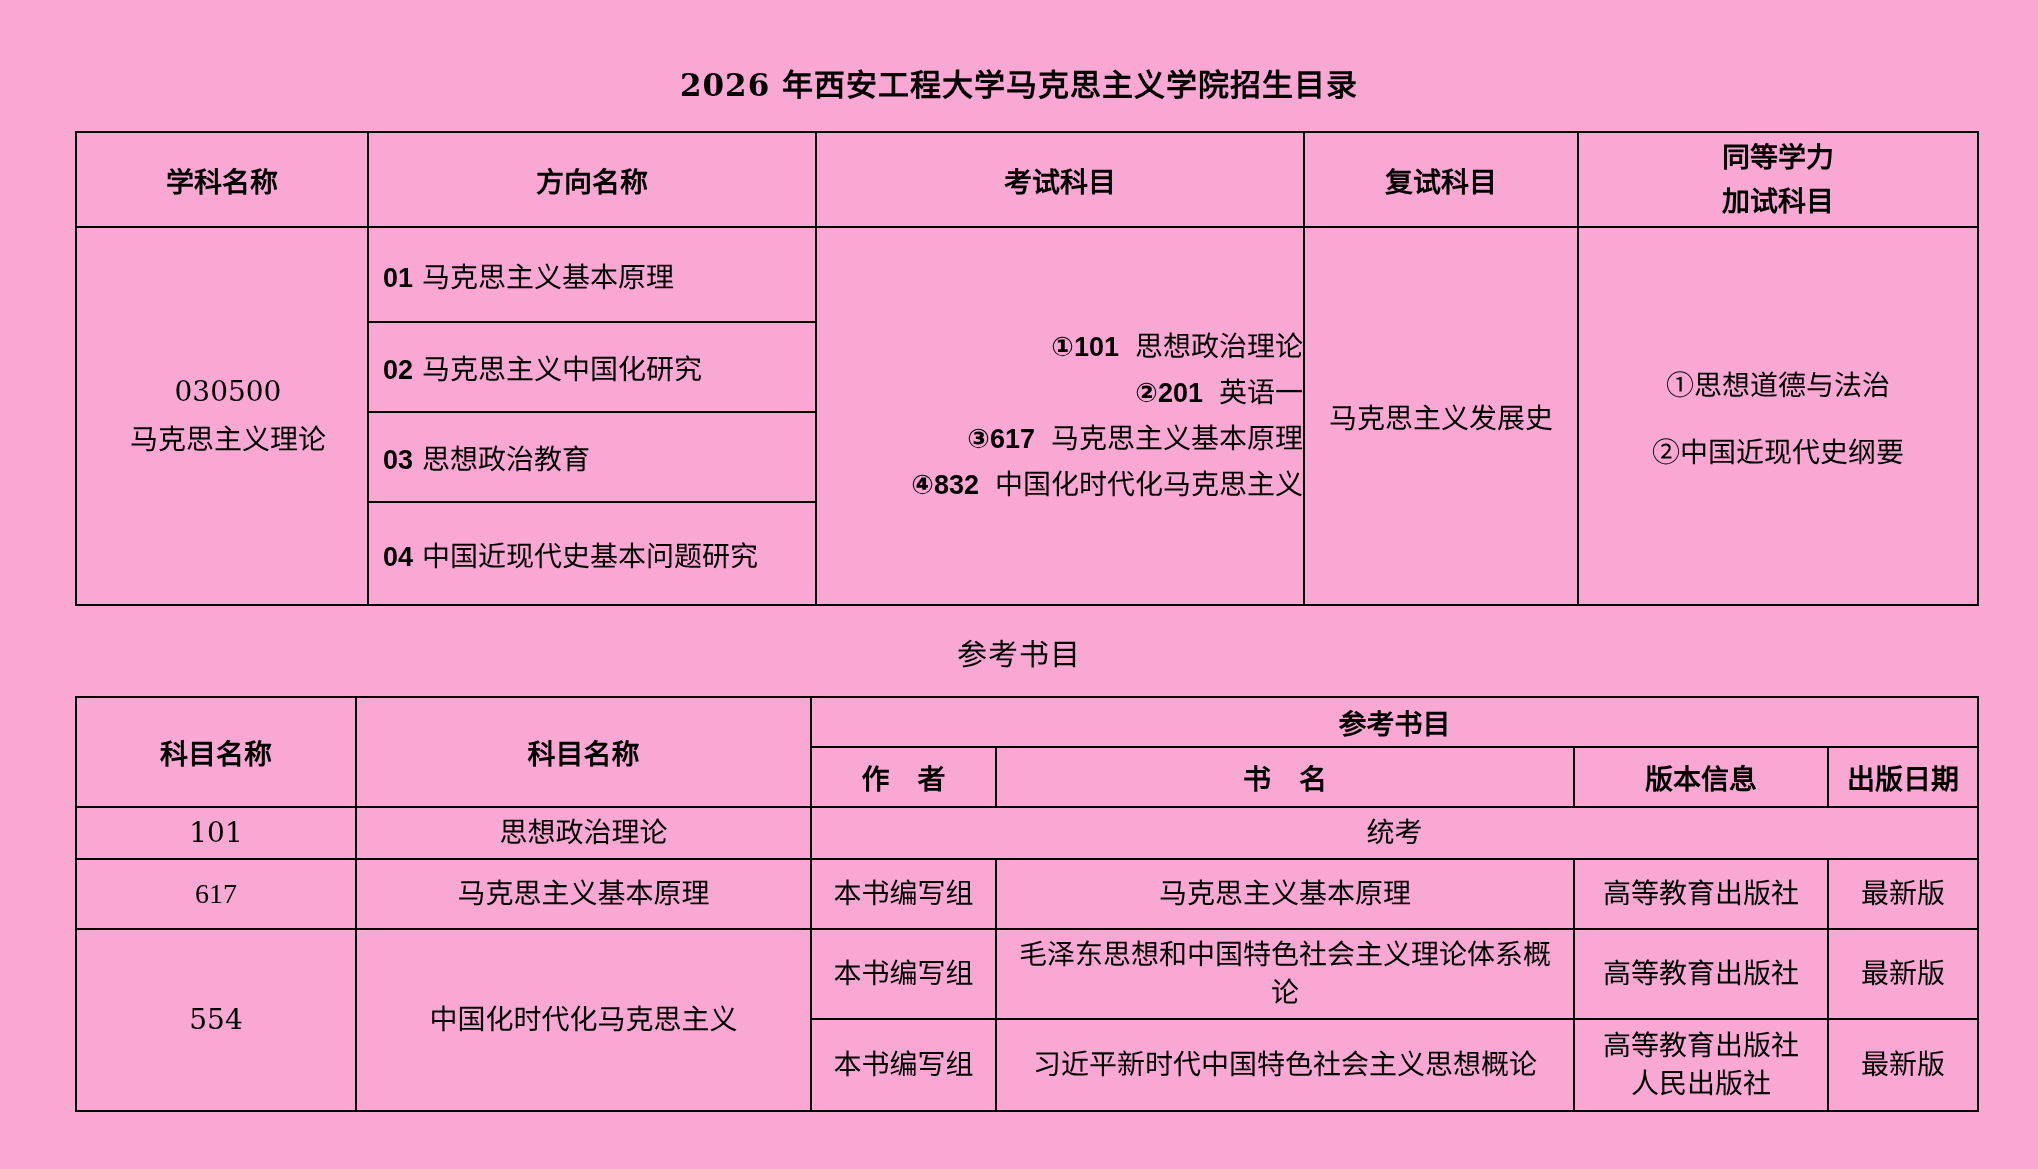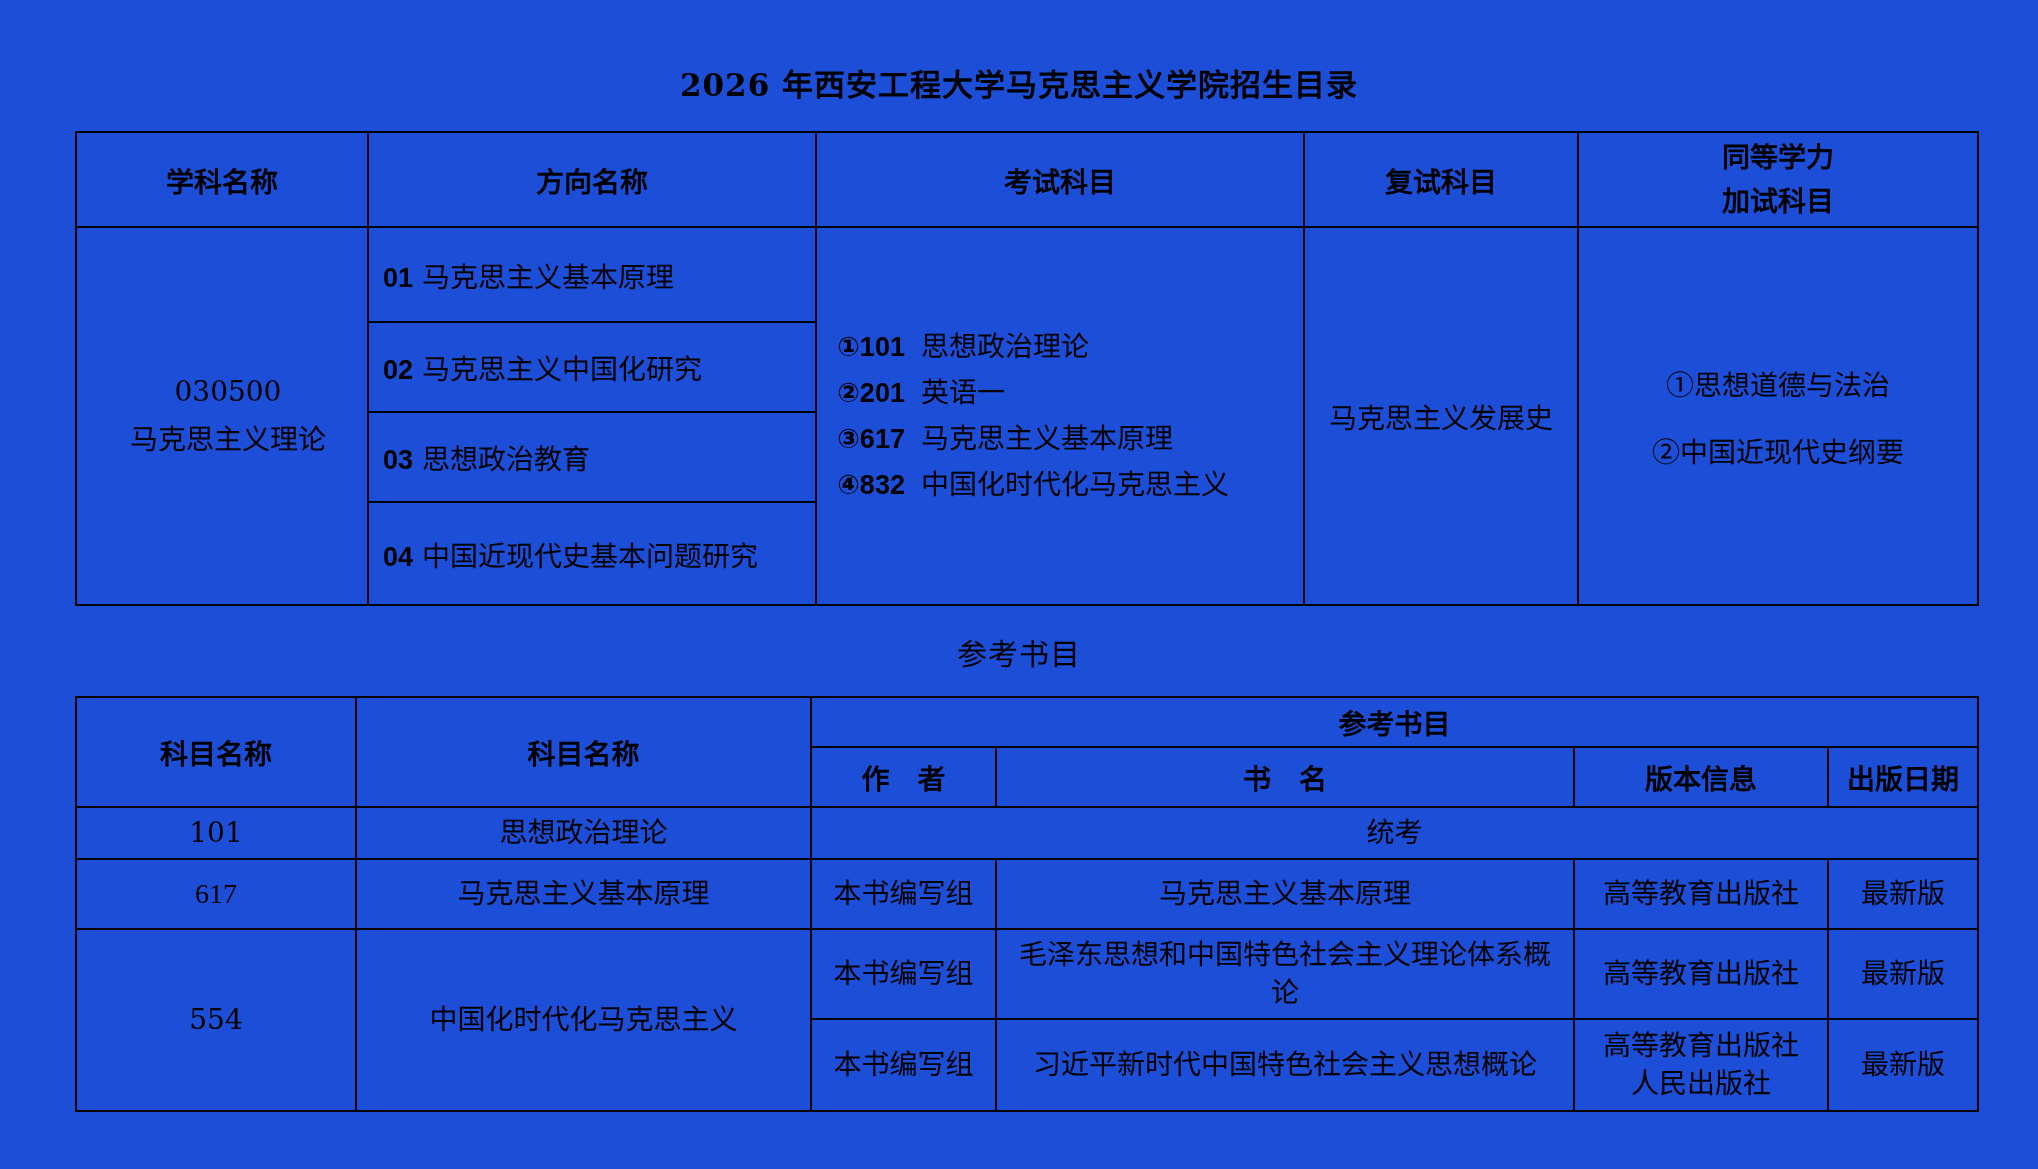--- a/index.html
+++ b/index.html
@@ -5,21 +5,21 @@
   html, body {
     margin: 0;
     padding: 0;
     background: #ffffff;
     color: #000000;
   }
   .page {
     position: relative;
     width: 2038px;
     height: 1169px;
-    background: #1d4ed8;
+    background: #f9a8d4;
     font-family: "DejaVu Serif", "Liberation Serif", serif;
     overflow: hidden;
   }
   .doc-title {
     padding-top: 60px;
     text-align: center;
     font-size: 31px;
     font-weight: 600;
     letter-spacing: 1px;
   }
@@ -56,21 +56,21 @@
     padding-left: 14px;
     border-radius: 15px;
   }
   .dnum, .enum {
     font-family: "Liberation Sans", "DejaVu Sans", sans-serif;
     font-weight: 700;
     font-size: 27px;
   }
   .dlabel { margin-left: 9px; }
   td.exam {
-    text-align: left;
+    text-align: right;
     padding-left: 20px;
   }
   .exam-line { margin: 8px 0; line-height: 1.35; }
   .exam-line .enum { margin-right: 16px; }
   .equiv-line { margin: 27px 0; }
   .section-heading {
     margin-top: 24px;
     text-align: center;
     font-size: 30px;
     letter-spacing: 1px;

